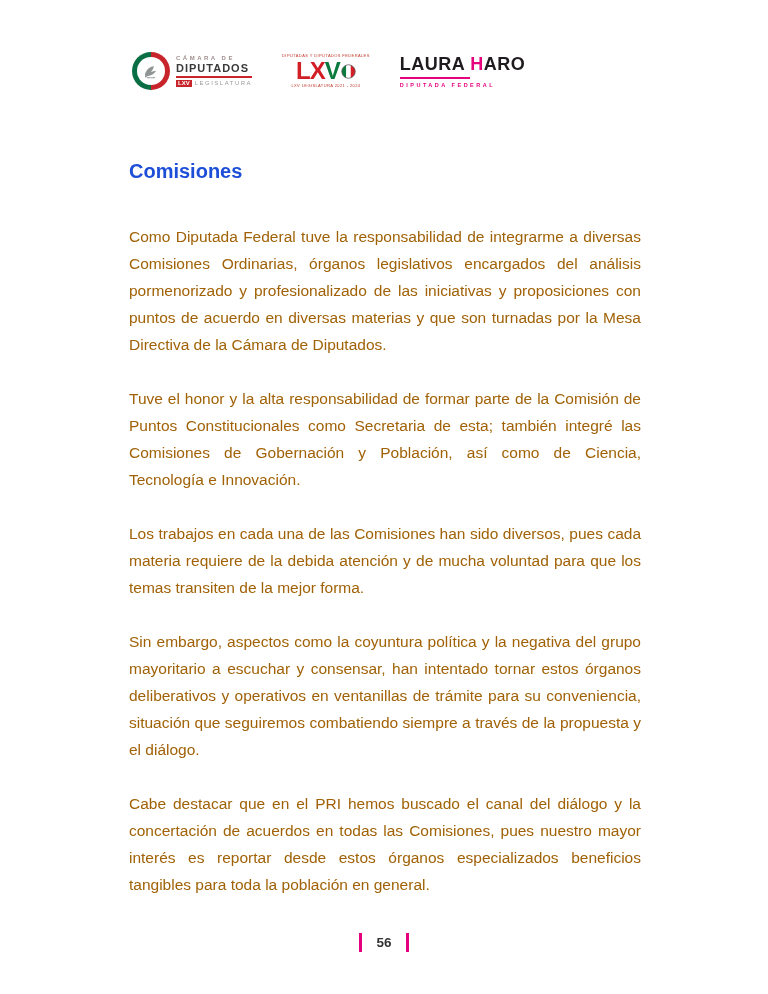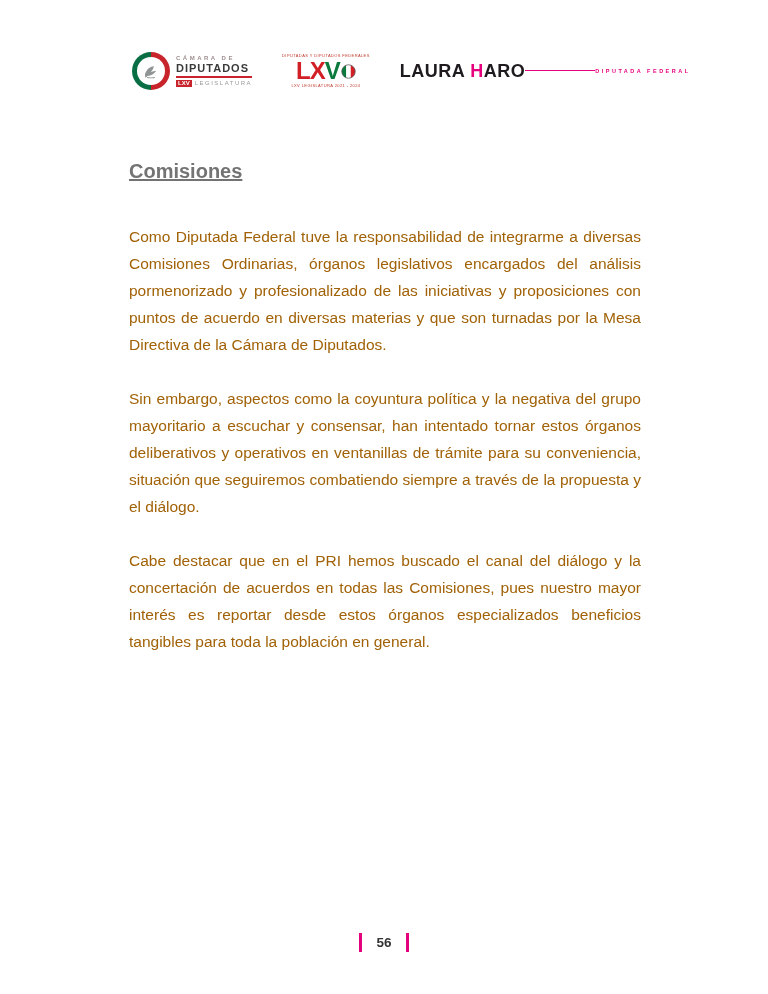--- a/index.html
+++ b/index.html
@@ -38,39 +38,38 @@
 
   .logo-pri { display: flex; flex-direction: column; align-items: center; line-height: 1; }
   .pri-top { font-size: 4px; letter-spacing: 0.4px; color: #c0392b; white-space: nowrap; margin-bottom: 1px; }
   .pri-main { display: flex; align-items: center; }
   .pri-main .l1 { font-size: 24px; font-weight: 900; color: #d21f26; letter-spacing: -1px; }
   .pri-main .l2 { font-size: 24px; font-weight: 900; color: #d21f26; letter-spacing: -1px; }
   .pri-main .l3 { font-size: 24px; font-weight: 900; color: #0a7a3d; letter-spacing: -1px; }
   .pri-circle { width: 15px; height: 15px; margin-left: 1px; }
   .pri-bottom { font-size: 4px; letter-spacing: 0.4px; color: #c0392b; white-space: nowrap; margin-top: 1px; }
 
-  .logo-laura { display: flex; flex-direction: row; align-items: center; }
+  .logo-laura { display: flex; flex-direction: column; }
   .laura-name { font-size: 18px; font-weight: 900; color: #1e1a1e; letter-spacing: 0.5px; white-space: nowrap; }
   .laura-name .h { color: #e5007e; margin-left: 5px; }
   .laura-rule { width: 70px; height: 1.5px; background: #e5007e; margin: 2px 0 3px 0; }
   .laura-sub { font-size: 5.5px; letter-spacing: 2.5px; color: #e5007e; font-weight: bold; }
 
   
   .content {
     position: absolute;
     top: 160px;
     left: 55px;
     right: 53px;
   }
   .doc-title {
     font-size: 20px;
     font-weight: bold;
-    color: #737373;
+    color: #1d4ed8;
     margin: 0 0 40px 0;
-    text-decoration: underline;
   }
   .doc-par {
     font-size: 15.5px;
     line-height: 27px;
     color: #a16207;
     text-align: justify;
     margin: 0 0 27px 0;
   }
 
   
@@ -143,20 +142,22 @@
       </span>
       <span class="laura-rule"></span>
       <span class="laura-sub">DIPUTADA FEDERAL</span>
     </div>
 
   </div>
 
   <div class="content">
     <h1 class="doc-title">Comisiones</h1>
     <p class="doc-par">Como Diputada Federal tuve la responsabilidad de integrarme a diversas Comisiones Ordinarias, órganos legislativos encargados del análisis pormenorizado y profesionalizado de las iniciativas y proposiciones con puntos de acuerdo en diversas materias y que son turnadas por la Mesa Directiva de la Cámara de Diputados.</p>
+    <p class="doc-par">Tuve el honor y la alta responsabilidad de formar parte de la Comisión de Puntos Constitucionales como Secretaria de esta; también integré las Comisiones de Gobernación y Población, así como de Ciencia, Tecnología e Innovación.</p>
+    <p class="doc-par">Los trabajos en cada una de las Comisiones han sido diversos, pues cada materia requiere de la debida atención y de mucha voluntad para que los temas transiten de la mejor forma.</p>
     <p class="doc-par">Sin embargo, aspectos como la coyuntura política y la negativa del grupo mayoritario a escuchar y consensar, han intentado tornar estos órganos deliberativos y operativos en ventanillas de trámite para su conveniencia, situación que seguiremos combatiendo siempre a través de la propuesta y el diálogo.</p>
     <p class="doc-par">Cabe destacar que en el PRI hemos buscado el canal del diálogo y la concertación de acuerdos en todas las Comisiones, pues nuestro mayor interés es reportar desde estos órganos especializados beneficios tangibles para toda la población en general.</p>
   </div>
 
   <div class="footer">
     <span class="page-bar"></span>
     <span class="page-num">56</span>
     <span class="page-bar"></span>
   </div>
 

